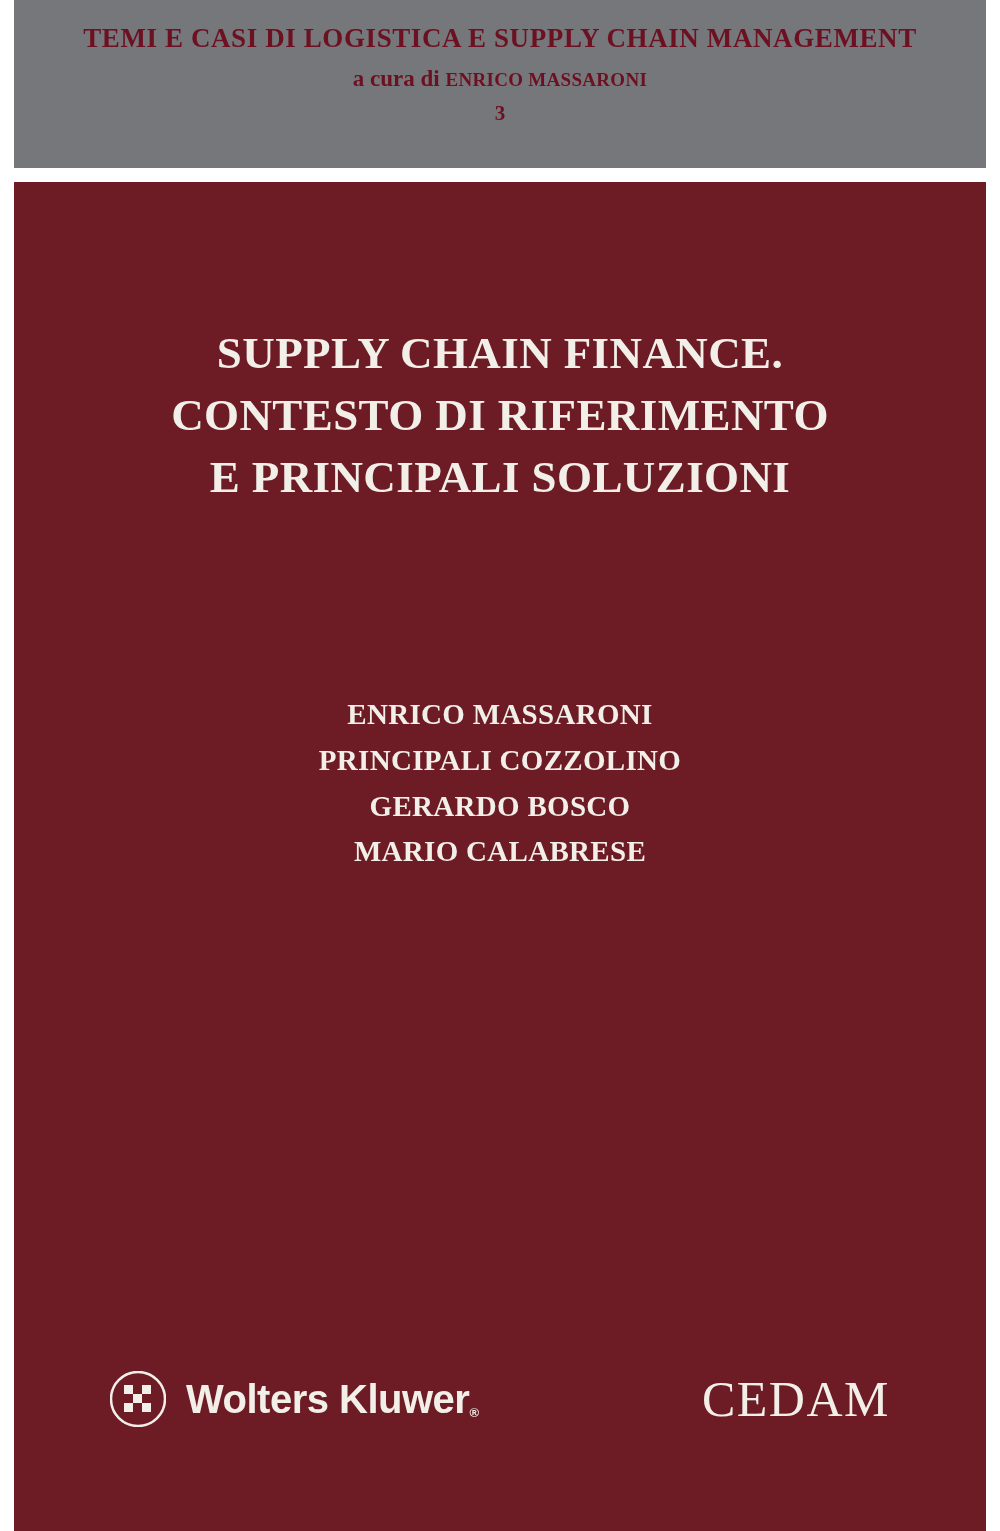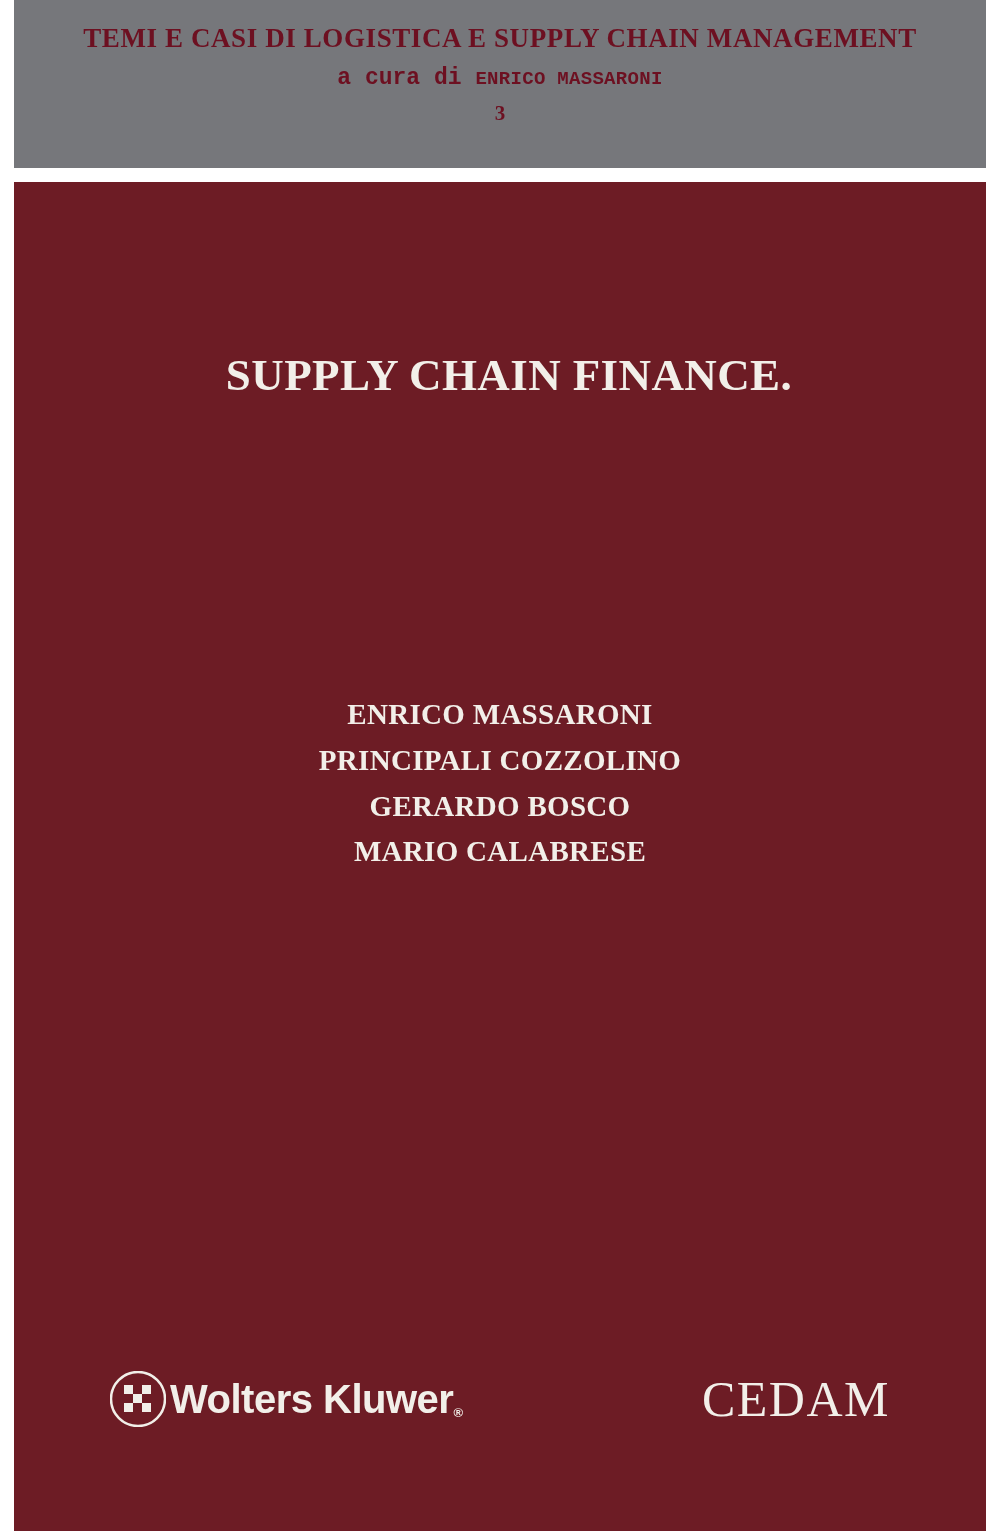--- a/index.html
+++ b/index.html
@@ -40,21 +40,21 @@
     font-weight: bold;
     font-size: 27px;
     letter-spacing: 0.6px;
     color: #6d1021;
     text-align: center;
     line-height: 1.1;
     white-space: nowrap;
   }
   .series-editor {
     margin-top: 12px;
-    font-family: Liberation Mono, monospace;
+    font-family: Liberation Serif, serif;
     font-weight: bold;
     font-size: 23px;
     color: #6d1021;
     text-align: center;
     line-height: 1.1;
   }
   .series-editor .sc {
     font-size: 19px;
     letter-spacing: 0.3px;
   }
@@ -71,33 +71,32 @@
     position: absolute;
     left: 14px;
     top: 182px;
     width: 972px;
     height: 1349px;
     background: #6d1c25;
     box-sizing: border-box;
   }
   .book-title {
     position: absolute;
-    left: 9px;
+    left: 0;
     top: 140px;
     width: 100%;
     text-align: center;
     color: #f2efe9;
     font-family: "Liberation Serif", serif;
     font-weight: bold;
     font-size: 45px;
     line-height: 1.38;
     letter-spacing: 0.4px;
     padding: 0 50px;
     box-sizing: border-box;
-    margin-top: 22px;
   }
   .book-title .line { display: block; white-space: nowrap; }
   .authors {
     position: absolute;
     left: 0;
     top: 510px;
     width: 100%;
     text-align: center;
     color: #f2efe9;
     font-family: "Liberation Serif", serif;
@@ -116,21 +115,21 @@
     height: 80px;
     display: flex;
     align-items: center;
     justify-content: space-between;
     padding: 0 96px;
     box-sizing: border-box;
   }
   .wk-logo {
     display: flex;
     align-items: center;
-    gap: 4px;
+    gap: 20px;
   }
   .wk-mark {
     width: 56px;
     height: 56px;
     position: relative;
     flex: 0 0 auto;
   }
   .wk-mark svg { display: block; }
   .wk-text {
     color: #f2efe9;
@@ -163,20 +162,22 @@
     <div class="series-editor">
       <span>a cura di </span><span class="sc">ENRICO MASSARONI</span>
     </div>
     <div class="series-number">3</div>
   </div>
 
   <div class="main-panel">
 
     <div class="book-title">
       <span class="line">SUPPLY CHAIN FINANCE.</span>
+      <span class="line">CONTESTO DI RIFERIMENTO</span>
+      <span class="line">E PRINCIPALI SOLUZIONI</span>
     </div>
 
     <div class="authors">
       <span class="author">ENRICO MASSARONI</span>
       <span class="author">PRINCIPALI COZZOLINO</span>
       <span class="author">GERARDO BOSCO</span>
       <span class="author">MARIO CALABRESE</span>
     </div>
 
     <div class="publisher-row">

